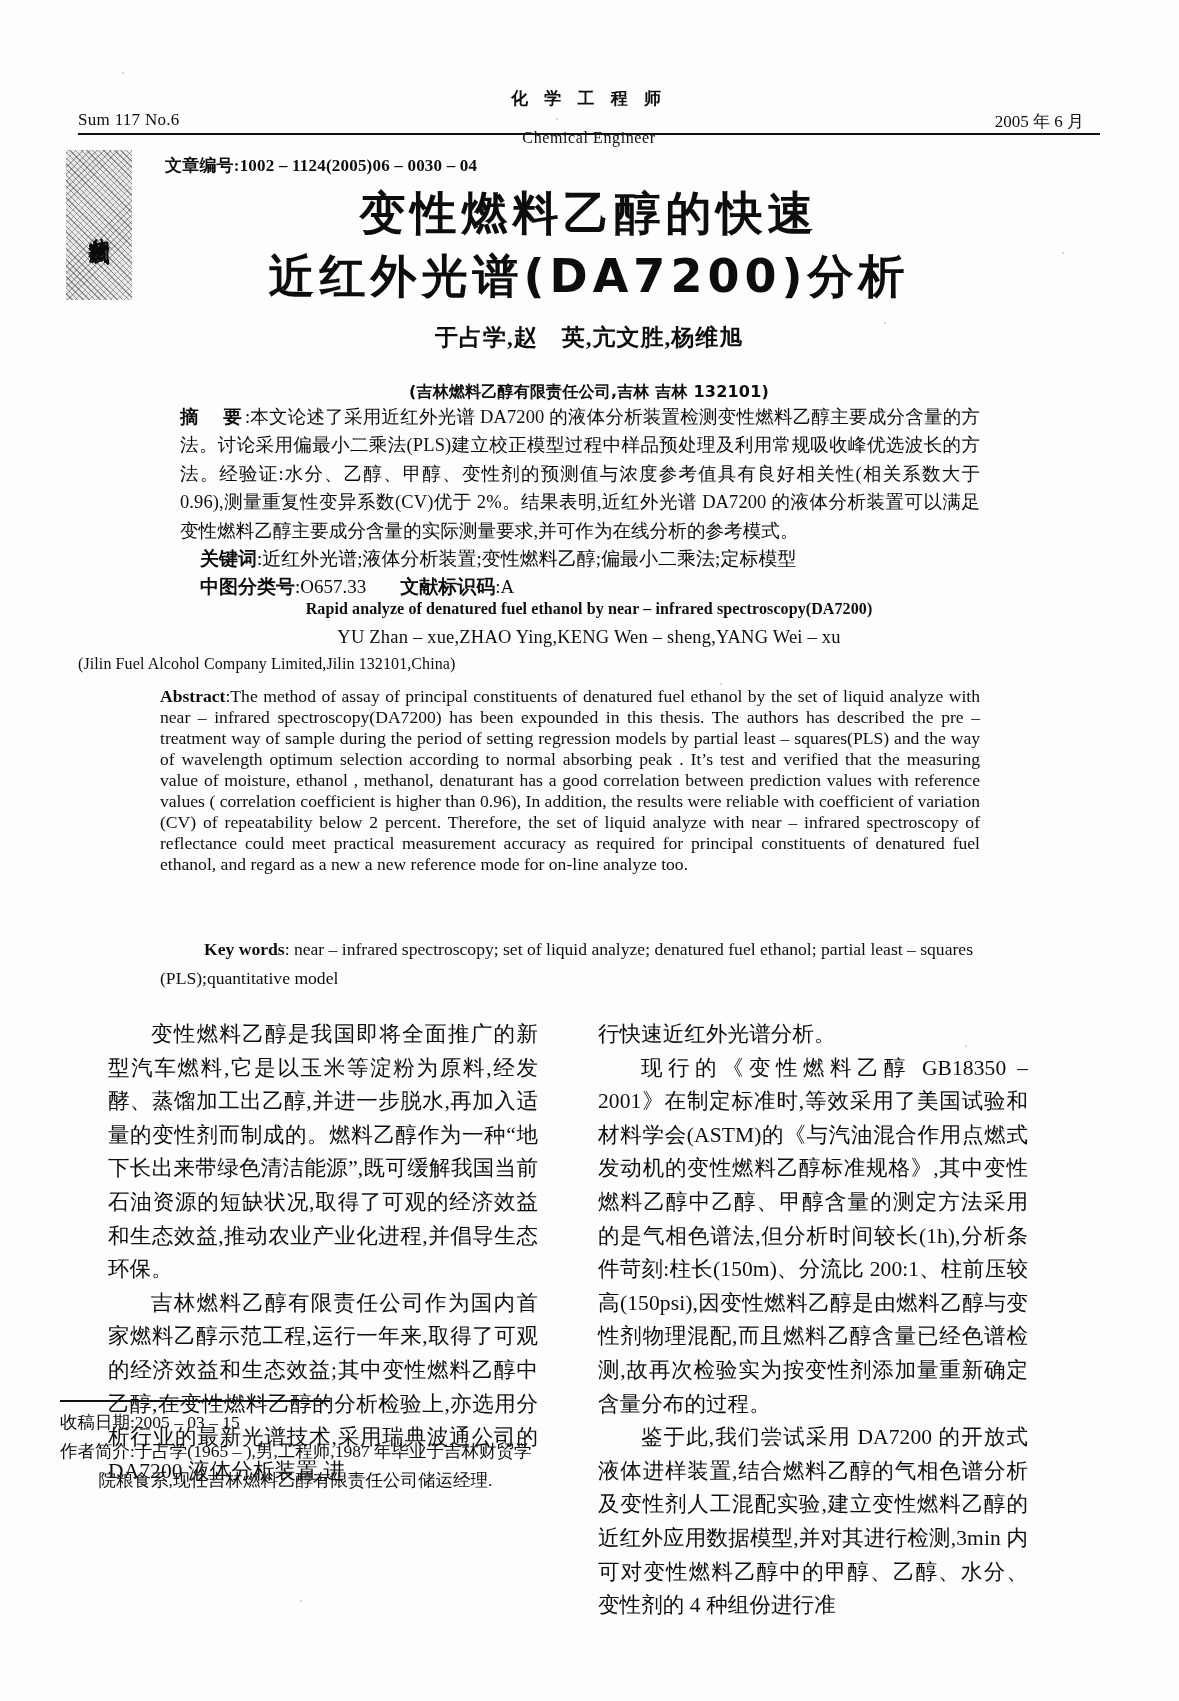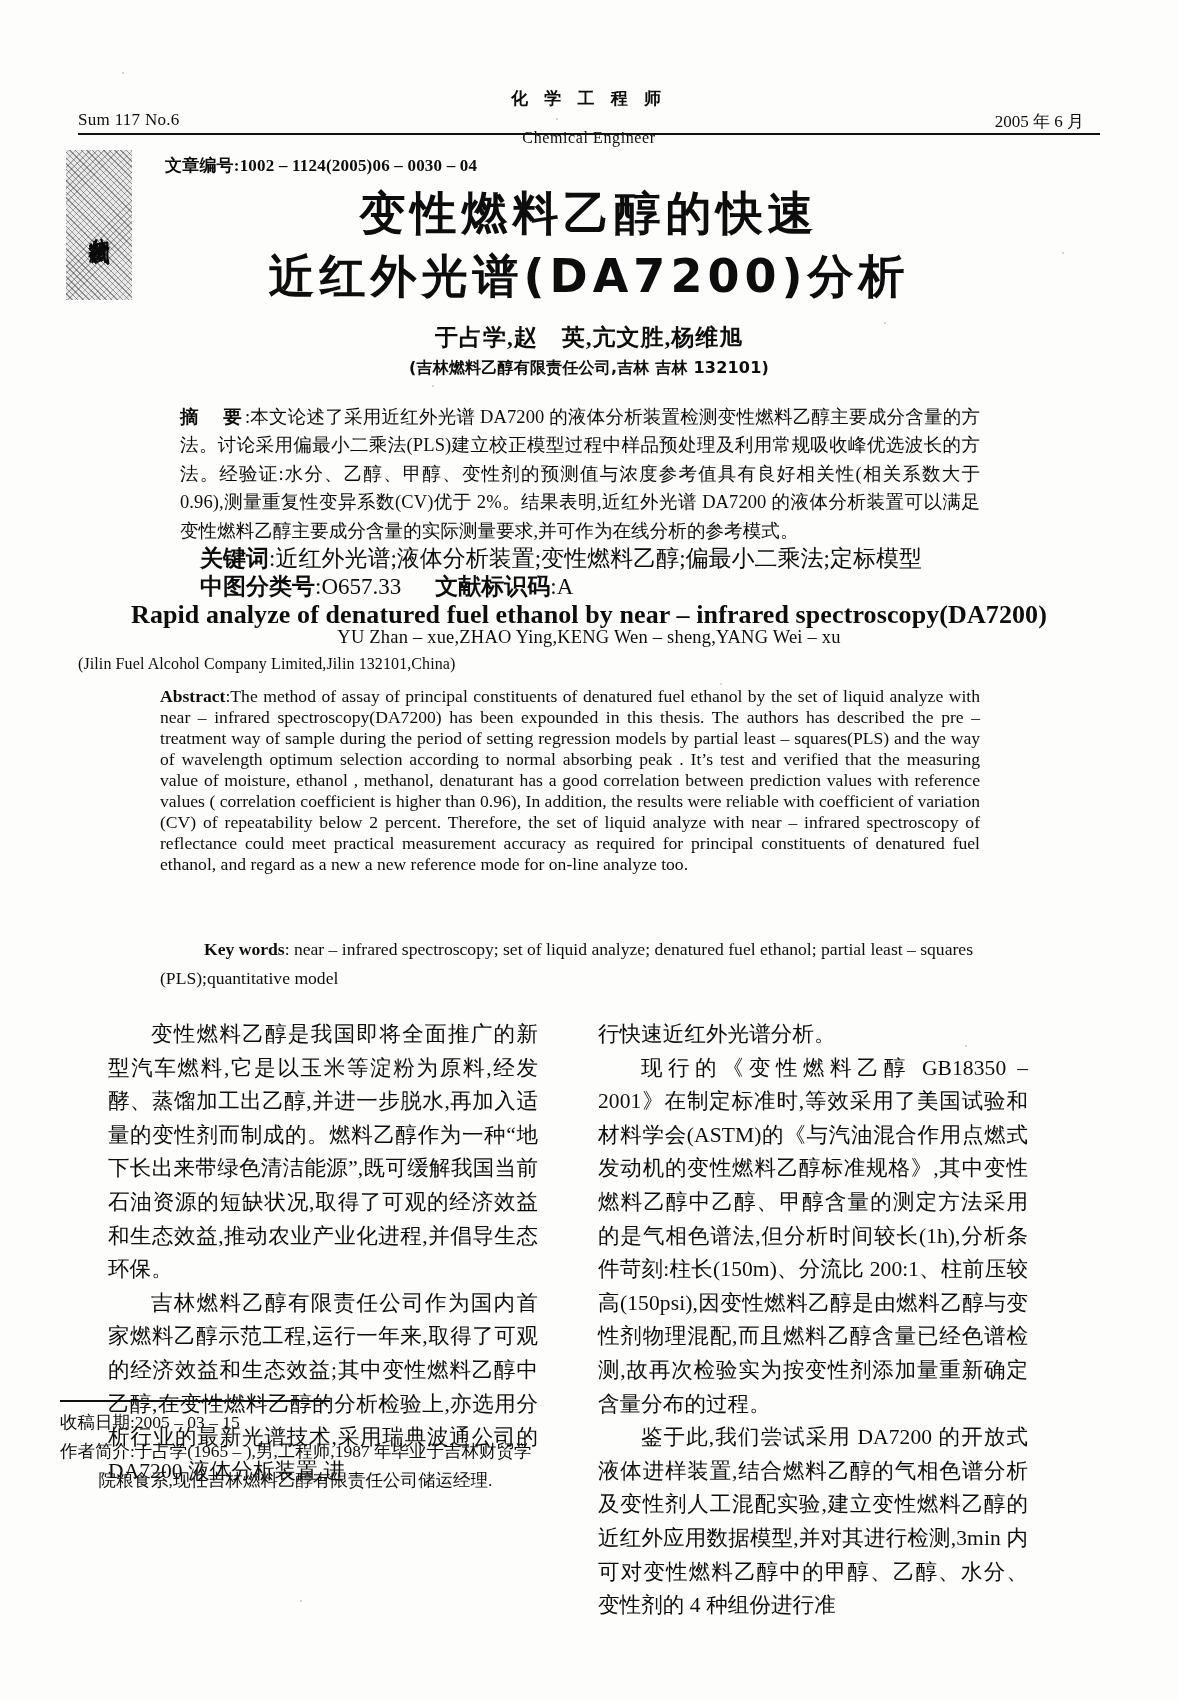--- a/index.html
+++ b/index.html
@@ -135,21 +135,21 @@
     width: 1022px;
     text-align: center;
     font-size: 23px;
     font-weight: 700;
     letter-spacing: 1px;
     font-family: "Liberation Serif", serif;
   }
   .affil-cn {
     position: absolute;
     left: 78px;
-    top: 358px;
+    top: 382px;
     width: 1022px;
     text-align: center;
     font-size: 16px;
     font-weight: 700;
     letter-spacing: 0.2px;
     font-family: "DejaVu Sans", "Liberation Sans", sans-serif;
   }
 
   
   .abs-zh {
@@ -167,37 +167,37 @@
     margin: 0;
   }
   .abs-zh .lead {
     font-weight: 700;
     letter-spacing: 3px;
   }
   .kw-zh, .clc-zh {
     position: absolute;
     left: 200px;
     width: 790px;
-    font-size: 23px;
+    font-size: 19px;
     line-height: 28.4px;
     white-space: nowrap;
   }
   .kw-zh { top: 545px; }
   .clc-zh { top: 573px; }
   .kw-zh b, .clc-zh b { font-weight: 700; }
   .clc-gap { display: inline-block; width: 34px; }
 
   
   .title-en {
     position: absolute;
     left: 78px;
     top: 600px;
     width: 1022px;
     text-align: center;
-    font-size: 26px;
+    font-size: 16px;
     font-weight: 700;
     letter-spacing: 0.1px;
   }
   .authors-en {
     position: absolute;
     left: 78px;
     top: 627px;
     width: 1022px;
     text-align: center;
     font-size: 18.5px;

